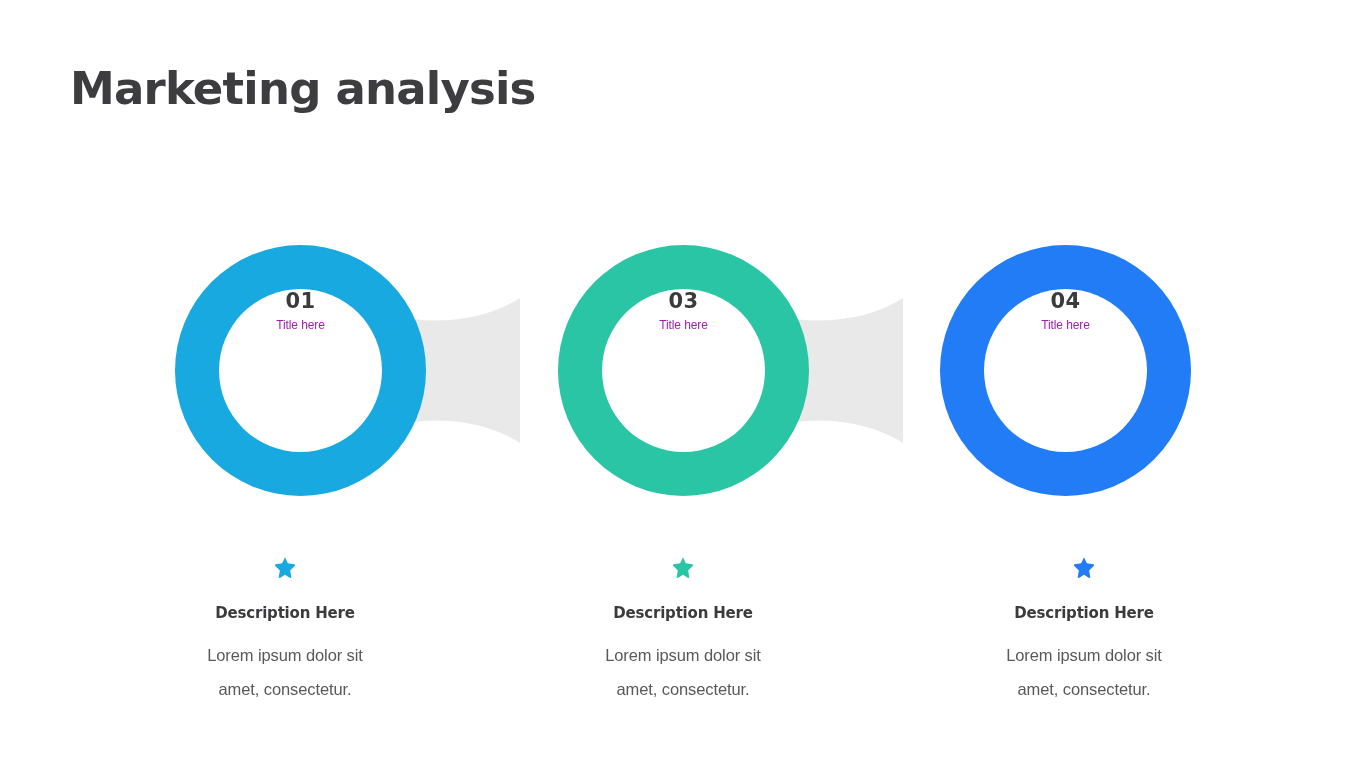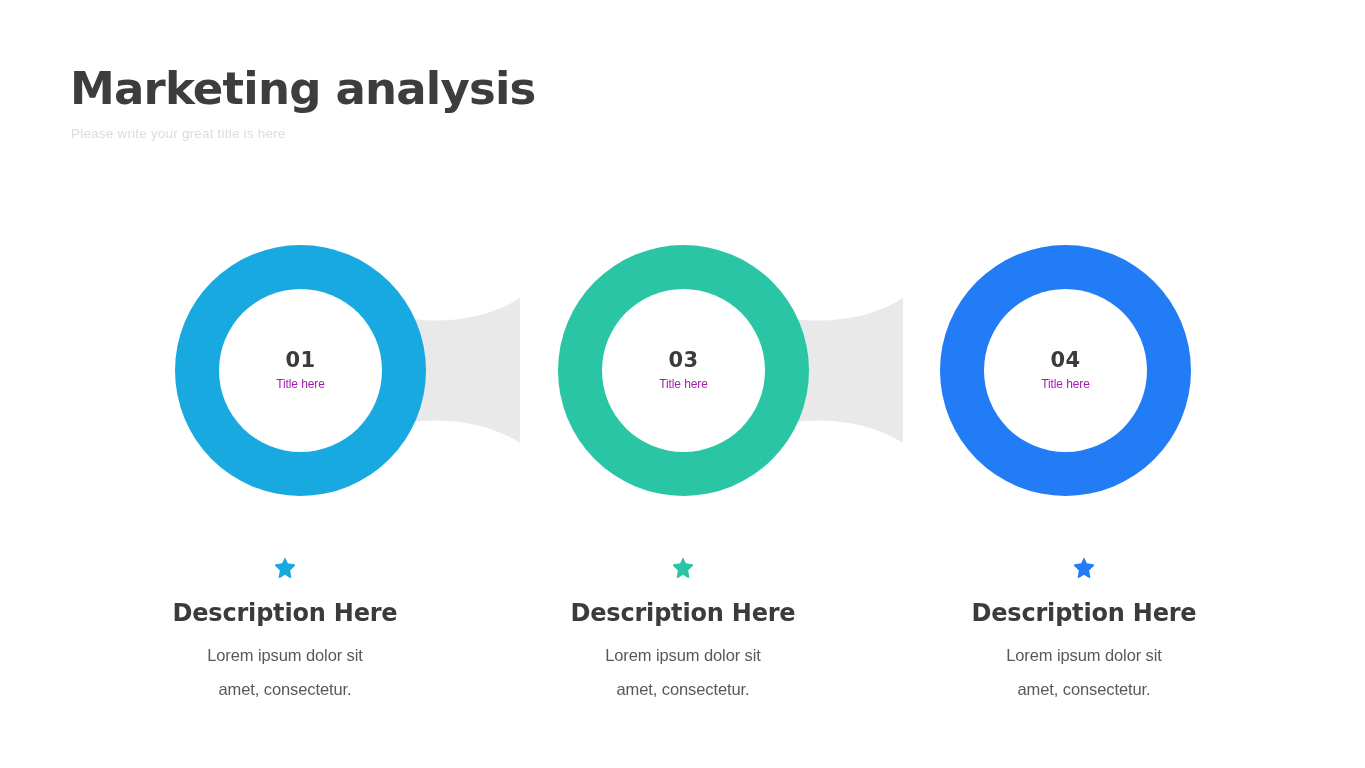--- a/index.html
+++ b/index.html
@@ -78,21 +78,20 @@
     position: absolute;
     left: 44px;
     top: 44px;
     width: 163px;
     height: 163px;
     border-radius: 50%;
     background: #ffffff;
     display: flex;
     flex-direction: column;
     align-items: center;
-    justify-content: center;
   }
   .ring-number {
     font-size: 21px;
     line-height: 25px;
     font-weight: 700;
     color: #3b3b3d;
     font-family: "DejaVu Sans", sans-serif;
     letter-spacing: 0.3px;
   }
   .ring-label {
@@ -120,21 +119,21 @@
   #desc-3 { left: 934px; top: 556px; }
 
   .desc-star {
     display: block;
     margin: 0 auto;
     width: 22px;
     height: 22px;
   }
   .desc-title {
     margin: 22px 0 0 0;
-    font-size: 24px;
+    font-size: 15px;
     line-height: 26px;
     font-weight: 700;
     color: #3b3b3d;
     font-family: "DejaVu Sans", sans-serif;
     letter-spacing: -0.2px;
   }
   .desc-text {
     margin: 12px auto 0 auto;
     width: 200px;
     font-size: 16.5px;
@@ -146,21 +145,20 @@
     text-align: center;
   }
 </style>
 </head>
 <body>
 
 <div class="slide">
 
   <div class="header">
     <h1 class="page-title">Marketing analysis</h1>
-    <div class="page-subtitle">Please write your great title is here</div>
   </div>
 
   <div class="diagram">
     <svg width="1365" height="768" viewBox="0 0 1365 768" xmlns="http://www.w3.org/2000/svg">
       <defs>
 
         <path id="bowtie-shape" d="M 0 0
                  C 46 30, 122 30, 168 0
                  L 168 145
                  C 122 115, 46 115, 0 145

